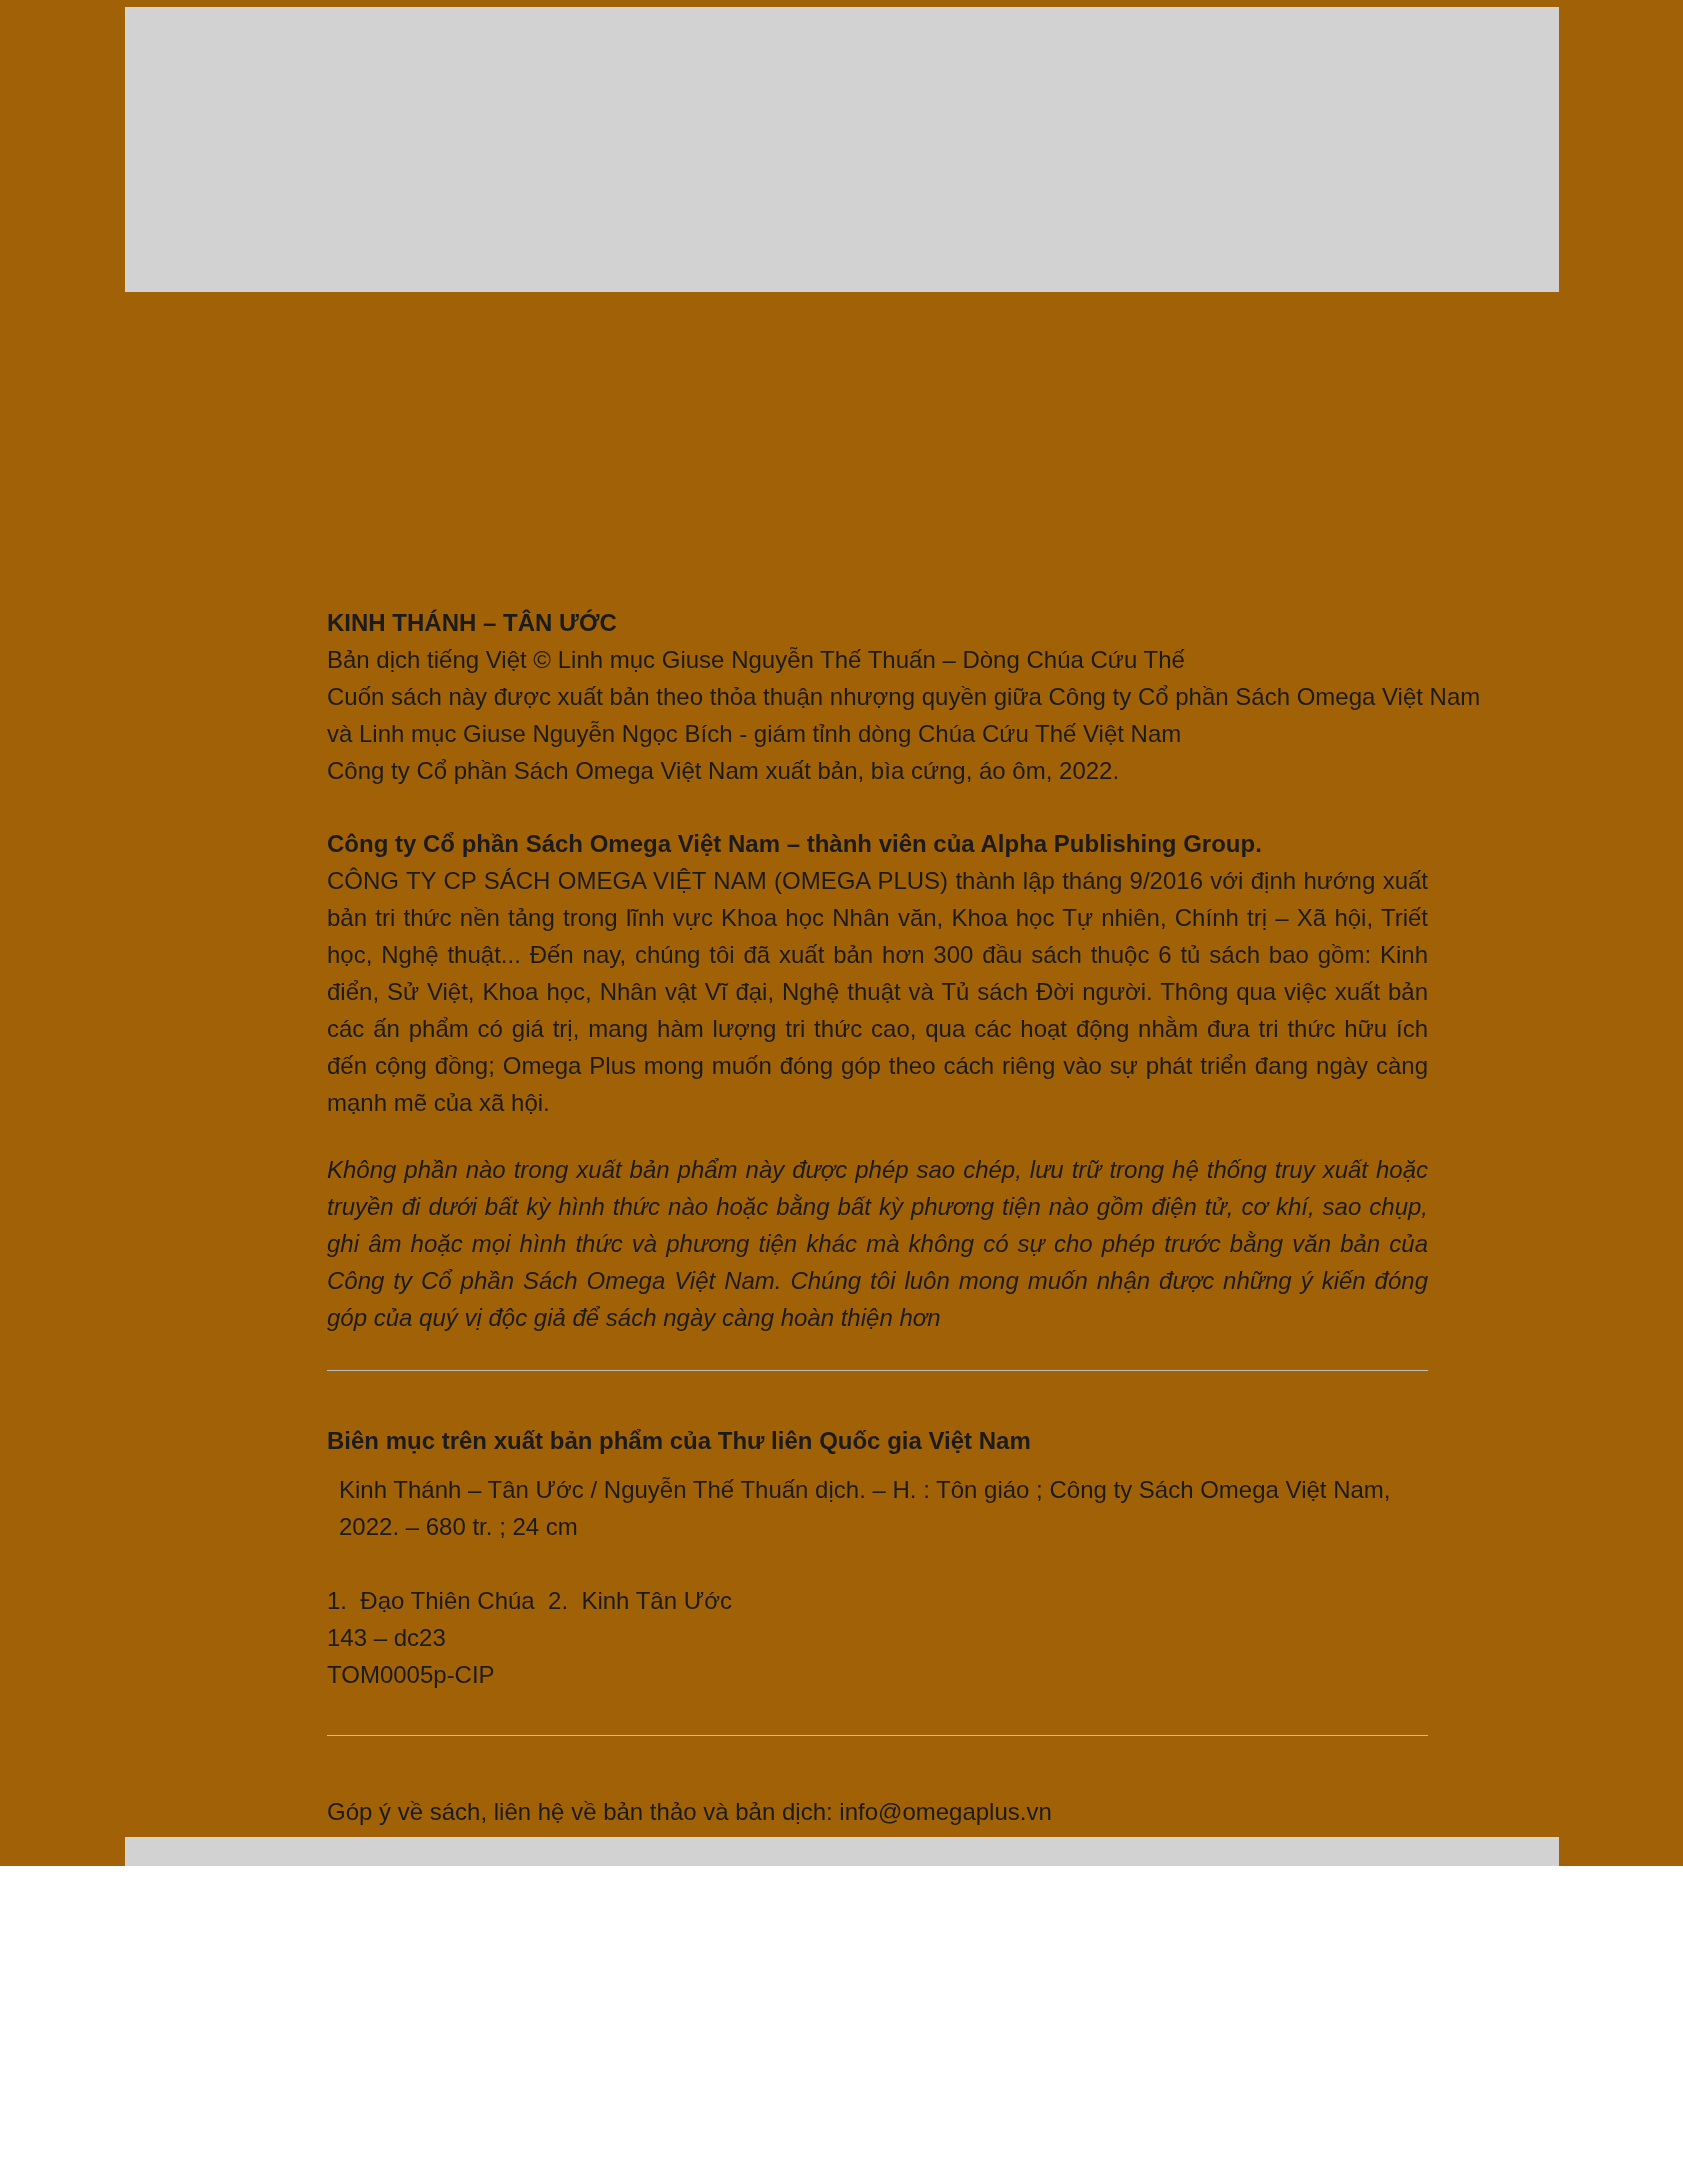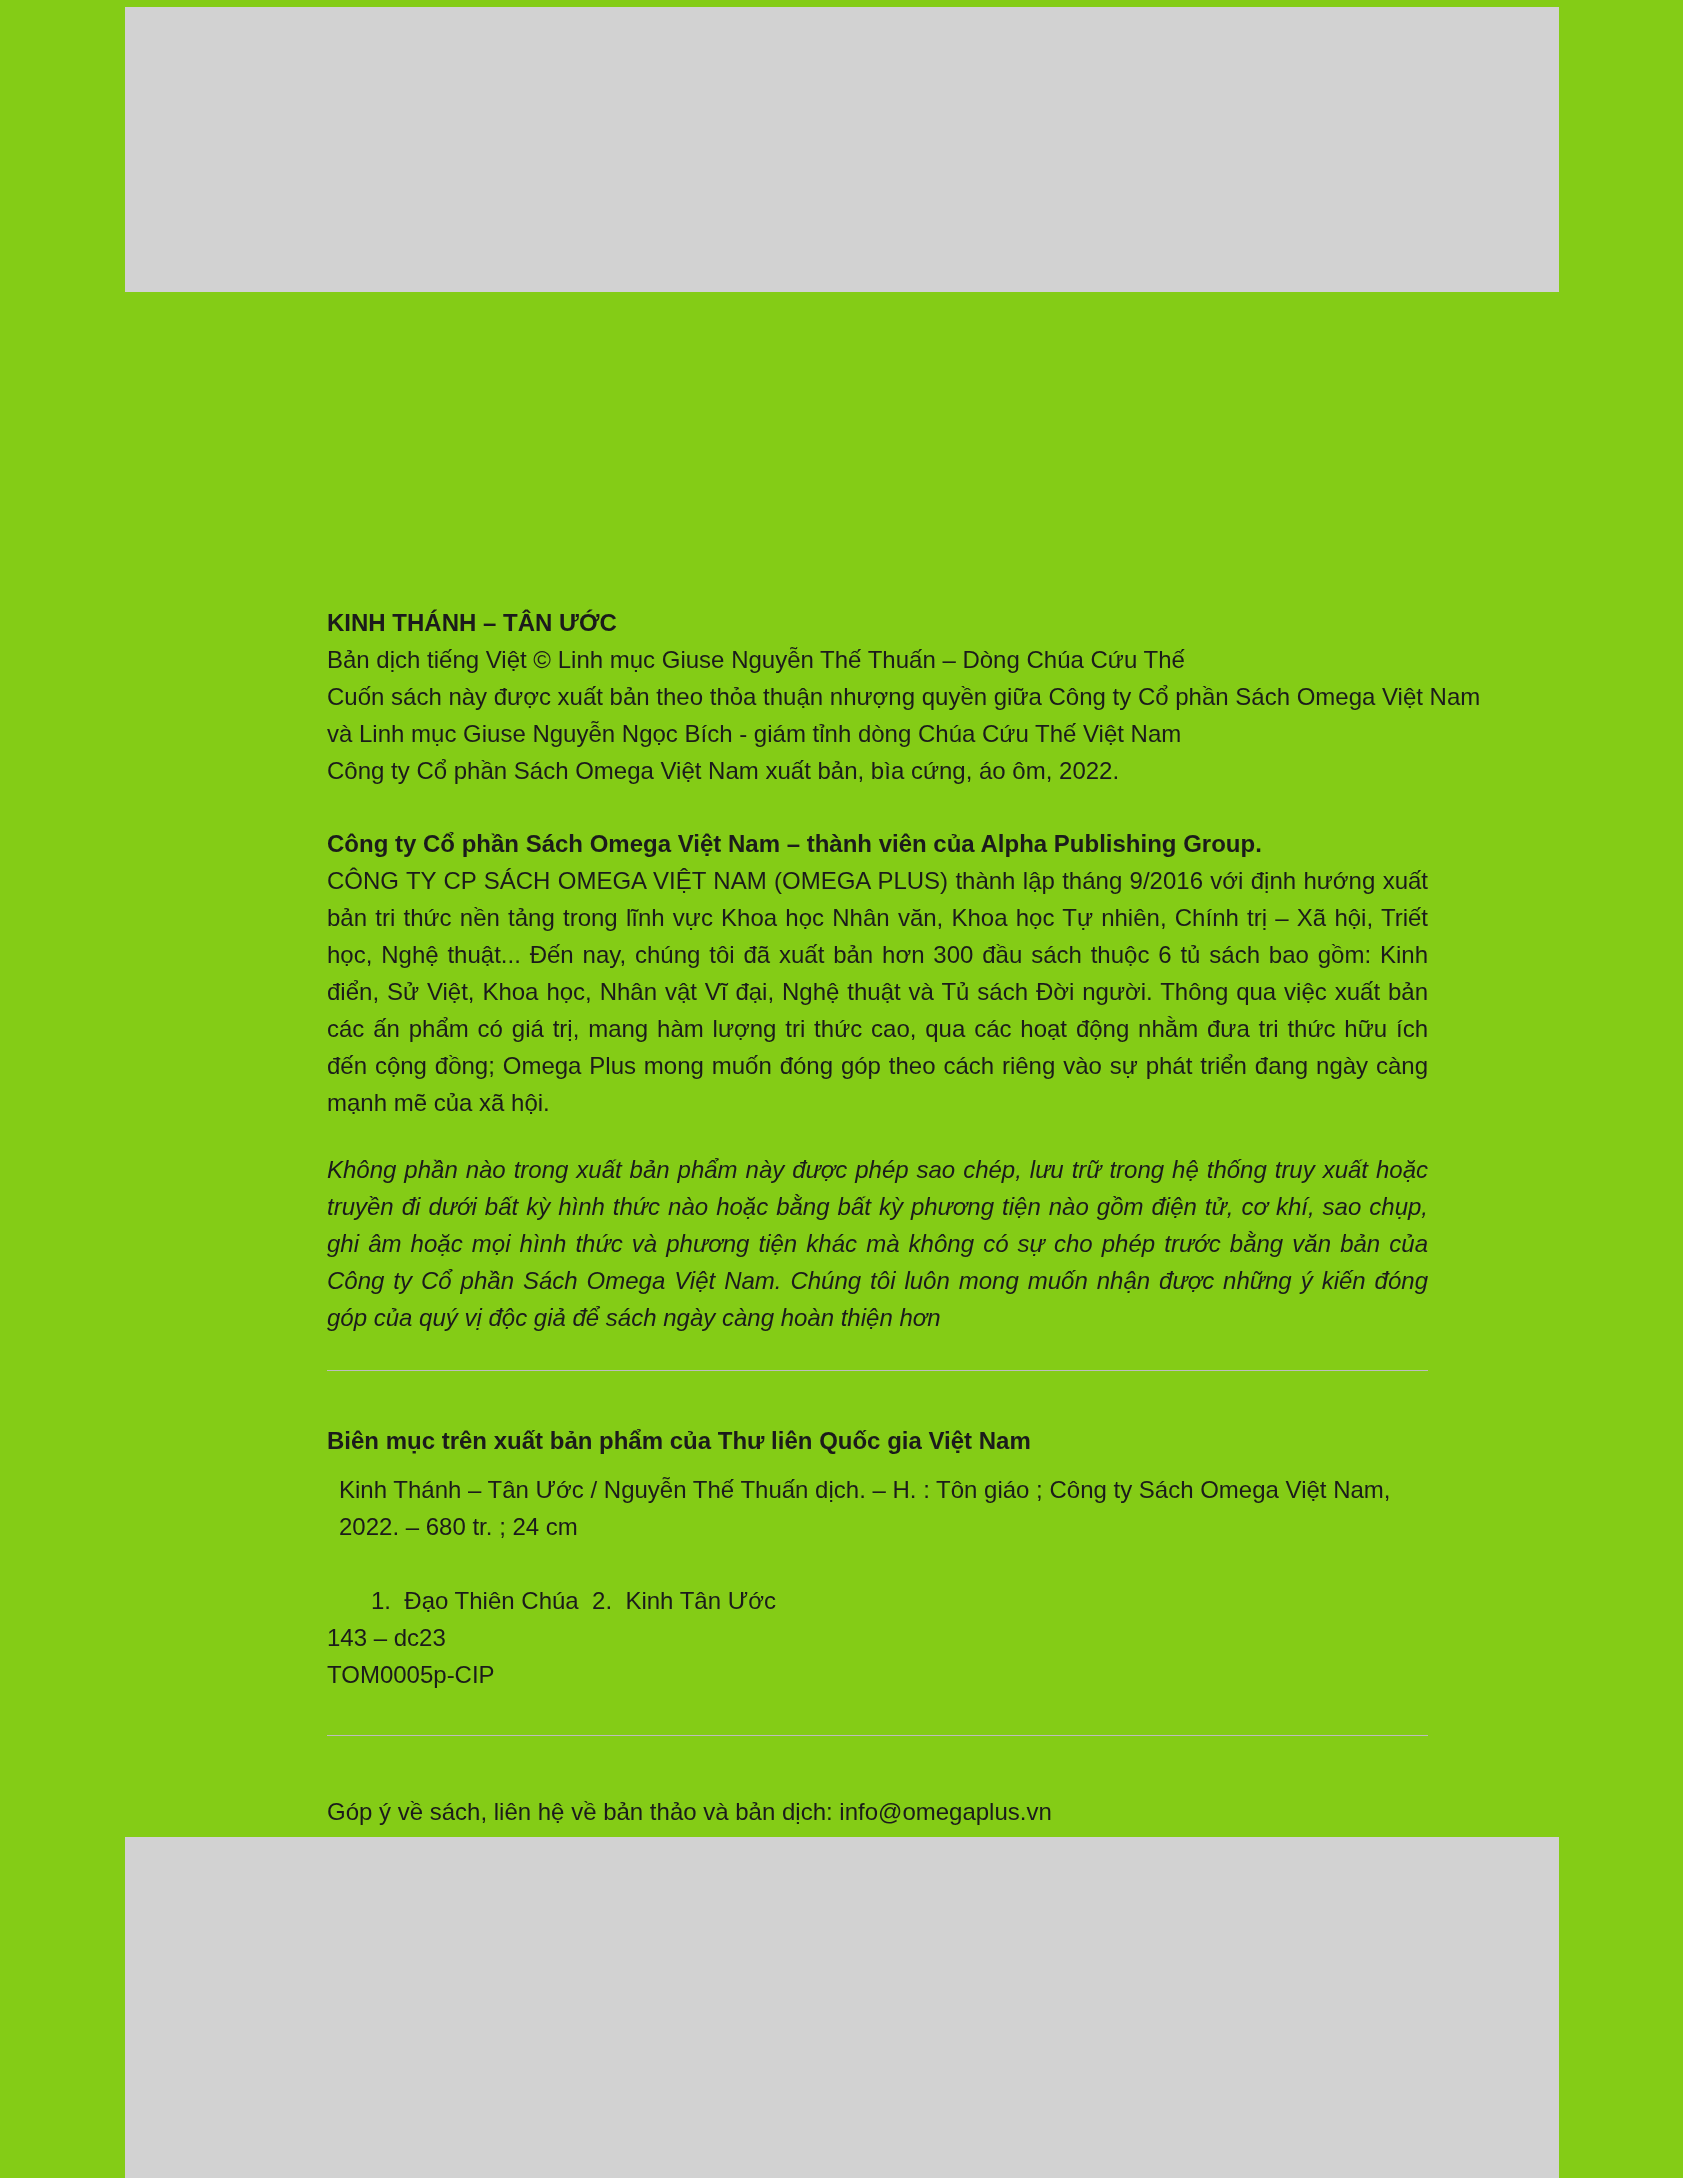--- a/index.html
+++ b/index.html
@@ -3,22 +3,22 @@
 <meta charset="utf-8">
 <style>
   html, body {
     margin: 0;
     padding: 0;
     background: #ffffff;
   }
   .page {
     position: relative;
     width: 1683px;
-    height: 2178px;
-    background: #84cc16;
+    height: 1866px;
+    background: #a16207;
     overflow: hidden;
     font-family: "Liberation Sans", "DejaVu Sans", sans-serif;
     color: #1b1b1b;
   }
   .img-block {
     position: absolute;
     left: 125px;
     width: 1434px;
     background: #d2d2d2;
   }
@@ -38,21 +38,21 @@
   .para { text-align: justify; margin: 0; }
   .mt { margin-top: 30px; font-style: italic; }
   .mt-sm { margin-top: 36px; }
   .divider {
     border: none;
     border-top: 1px solid #bdbdbd;
     height: 0;
     margin: 34px 0 51px 0;
   }
   .divider.second { margin: 42px 0 57px 0; }
-  .pre { white-space: pre-wrap; margin-left: 44px; }
+  .pre { white-space: pre-wrap; }
   .catalog-entry { margin: 12px; }
   .subjects { margin-top: 37px; }
 </style>
 </head>
 <body>
 
 <div class="page">
 
   <div class="img-block top"></div>
 

